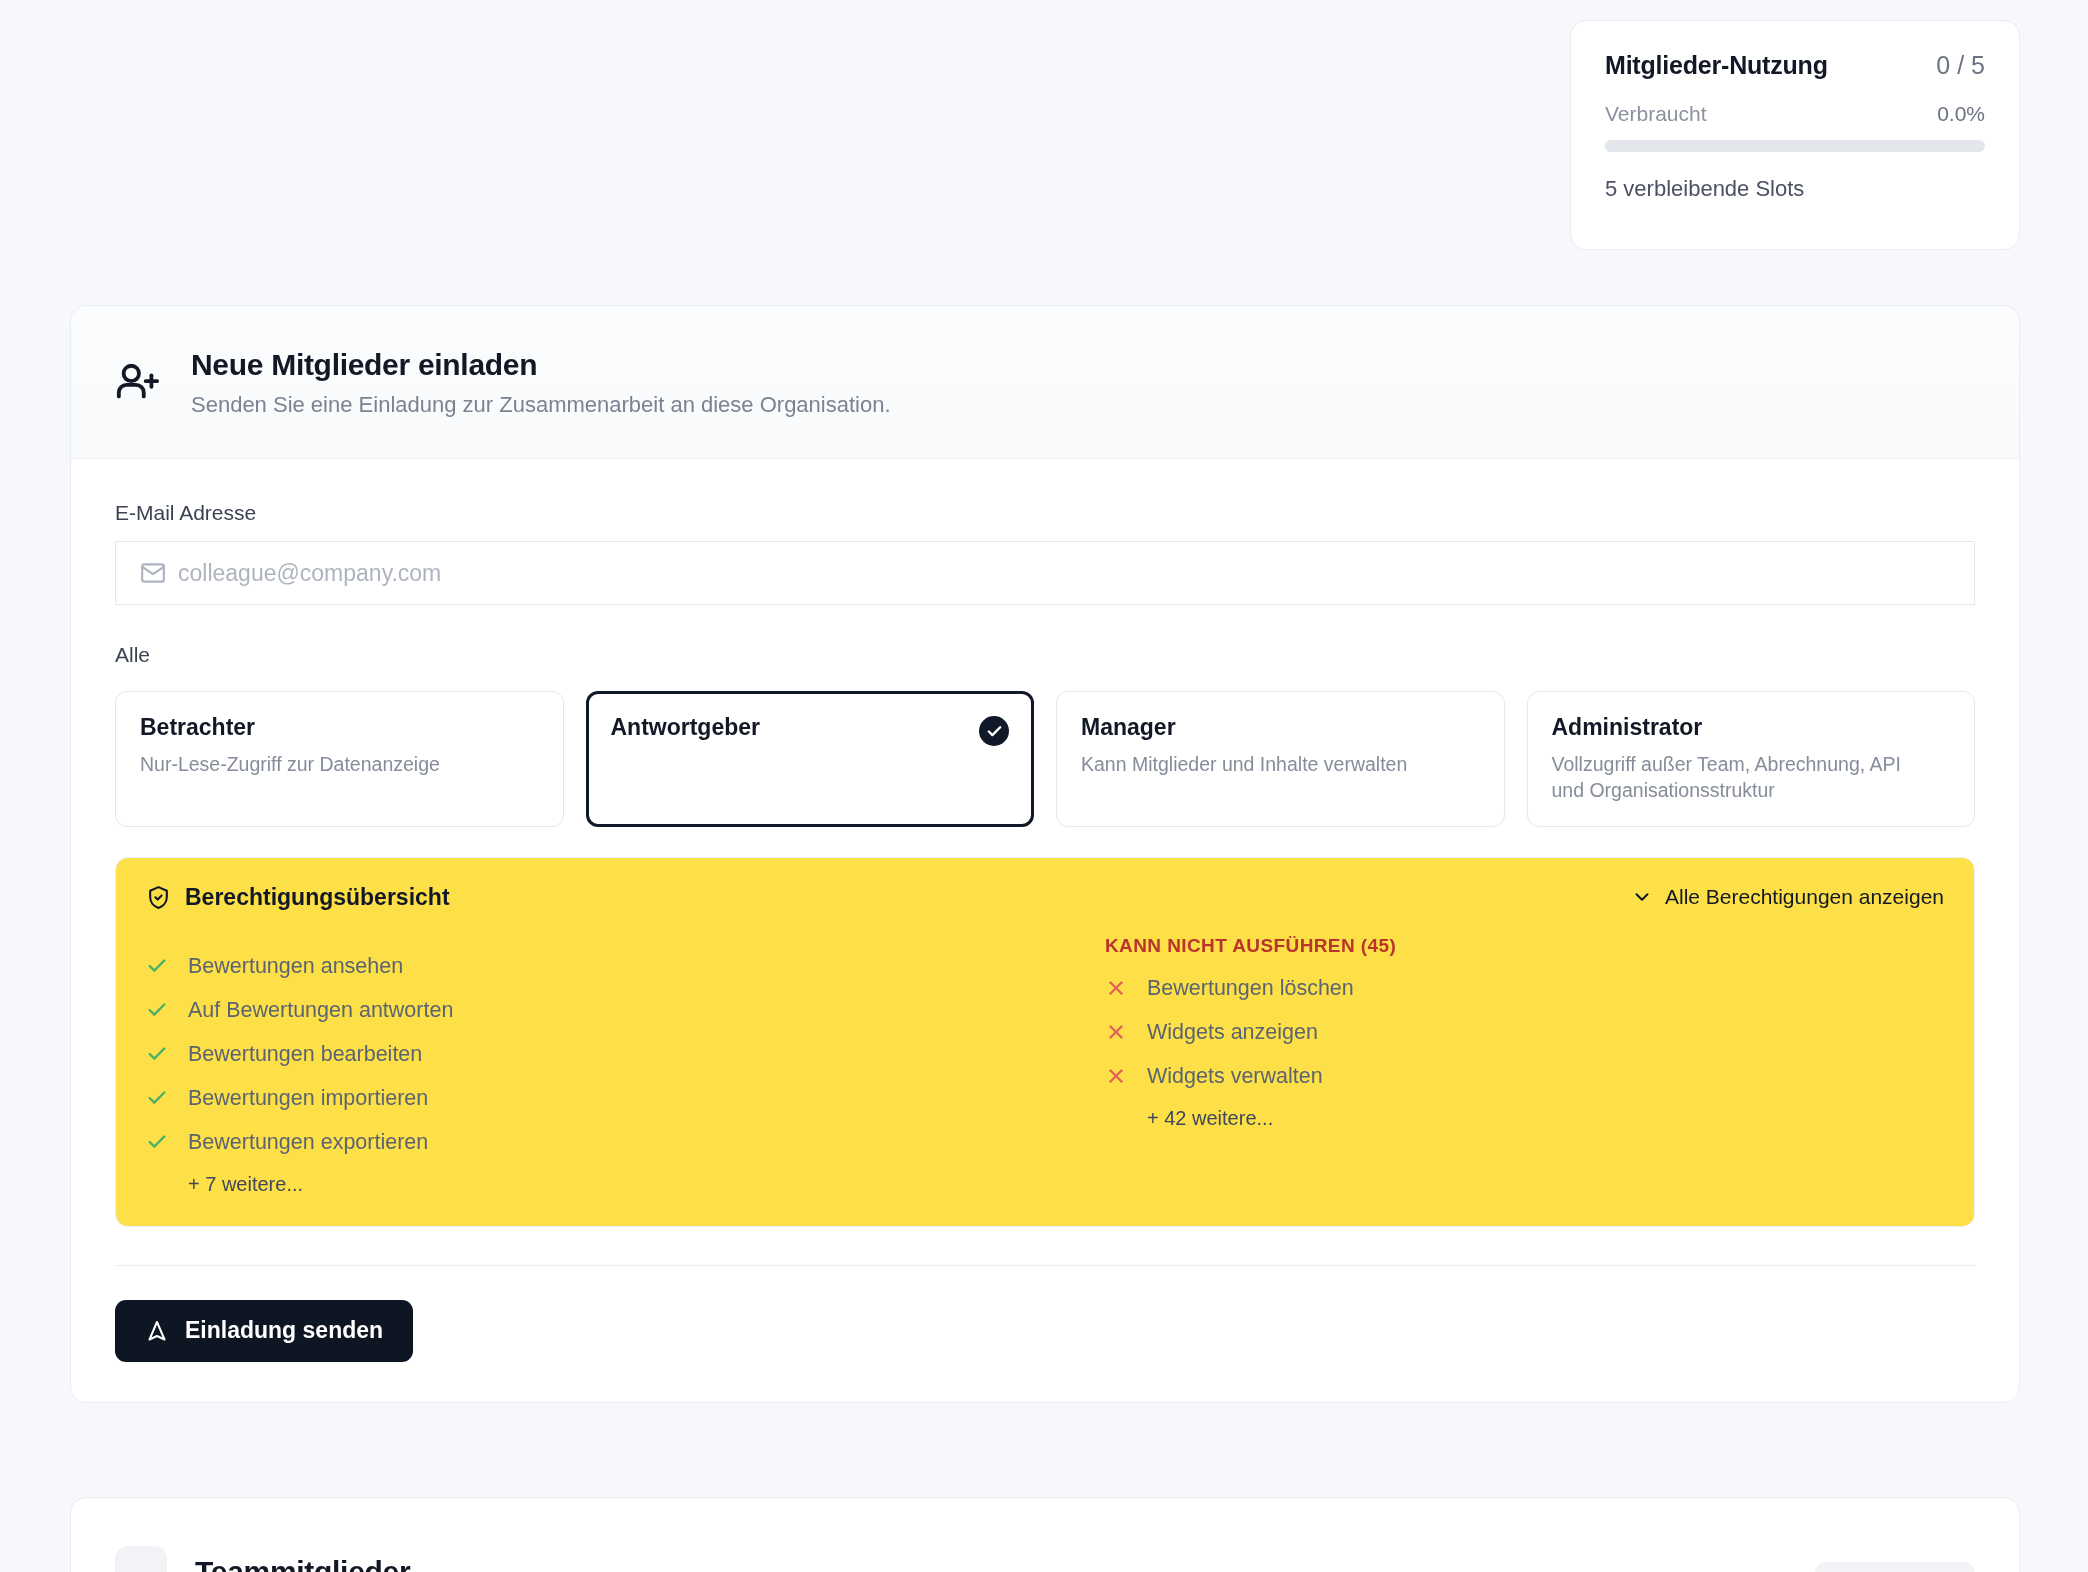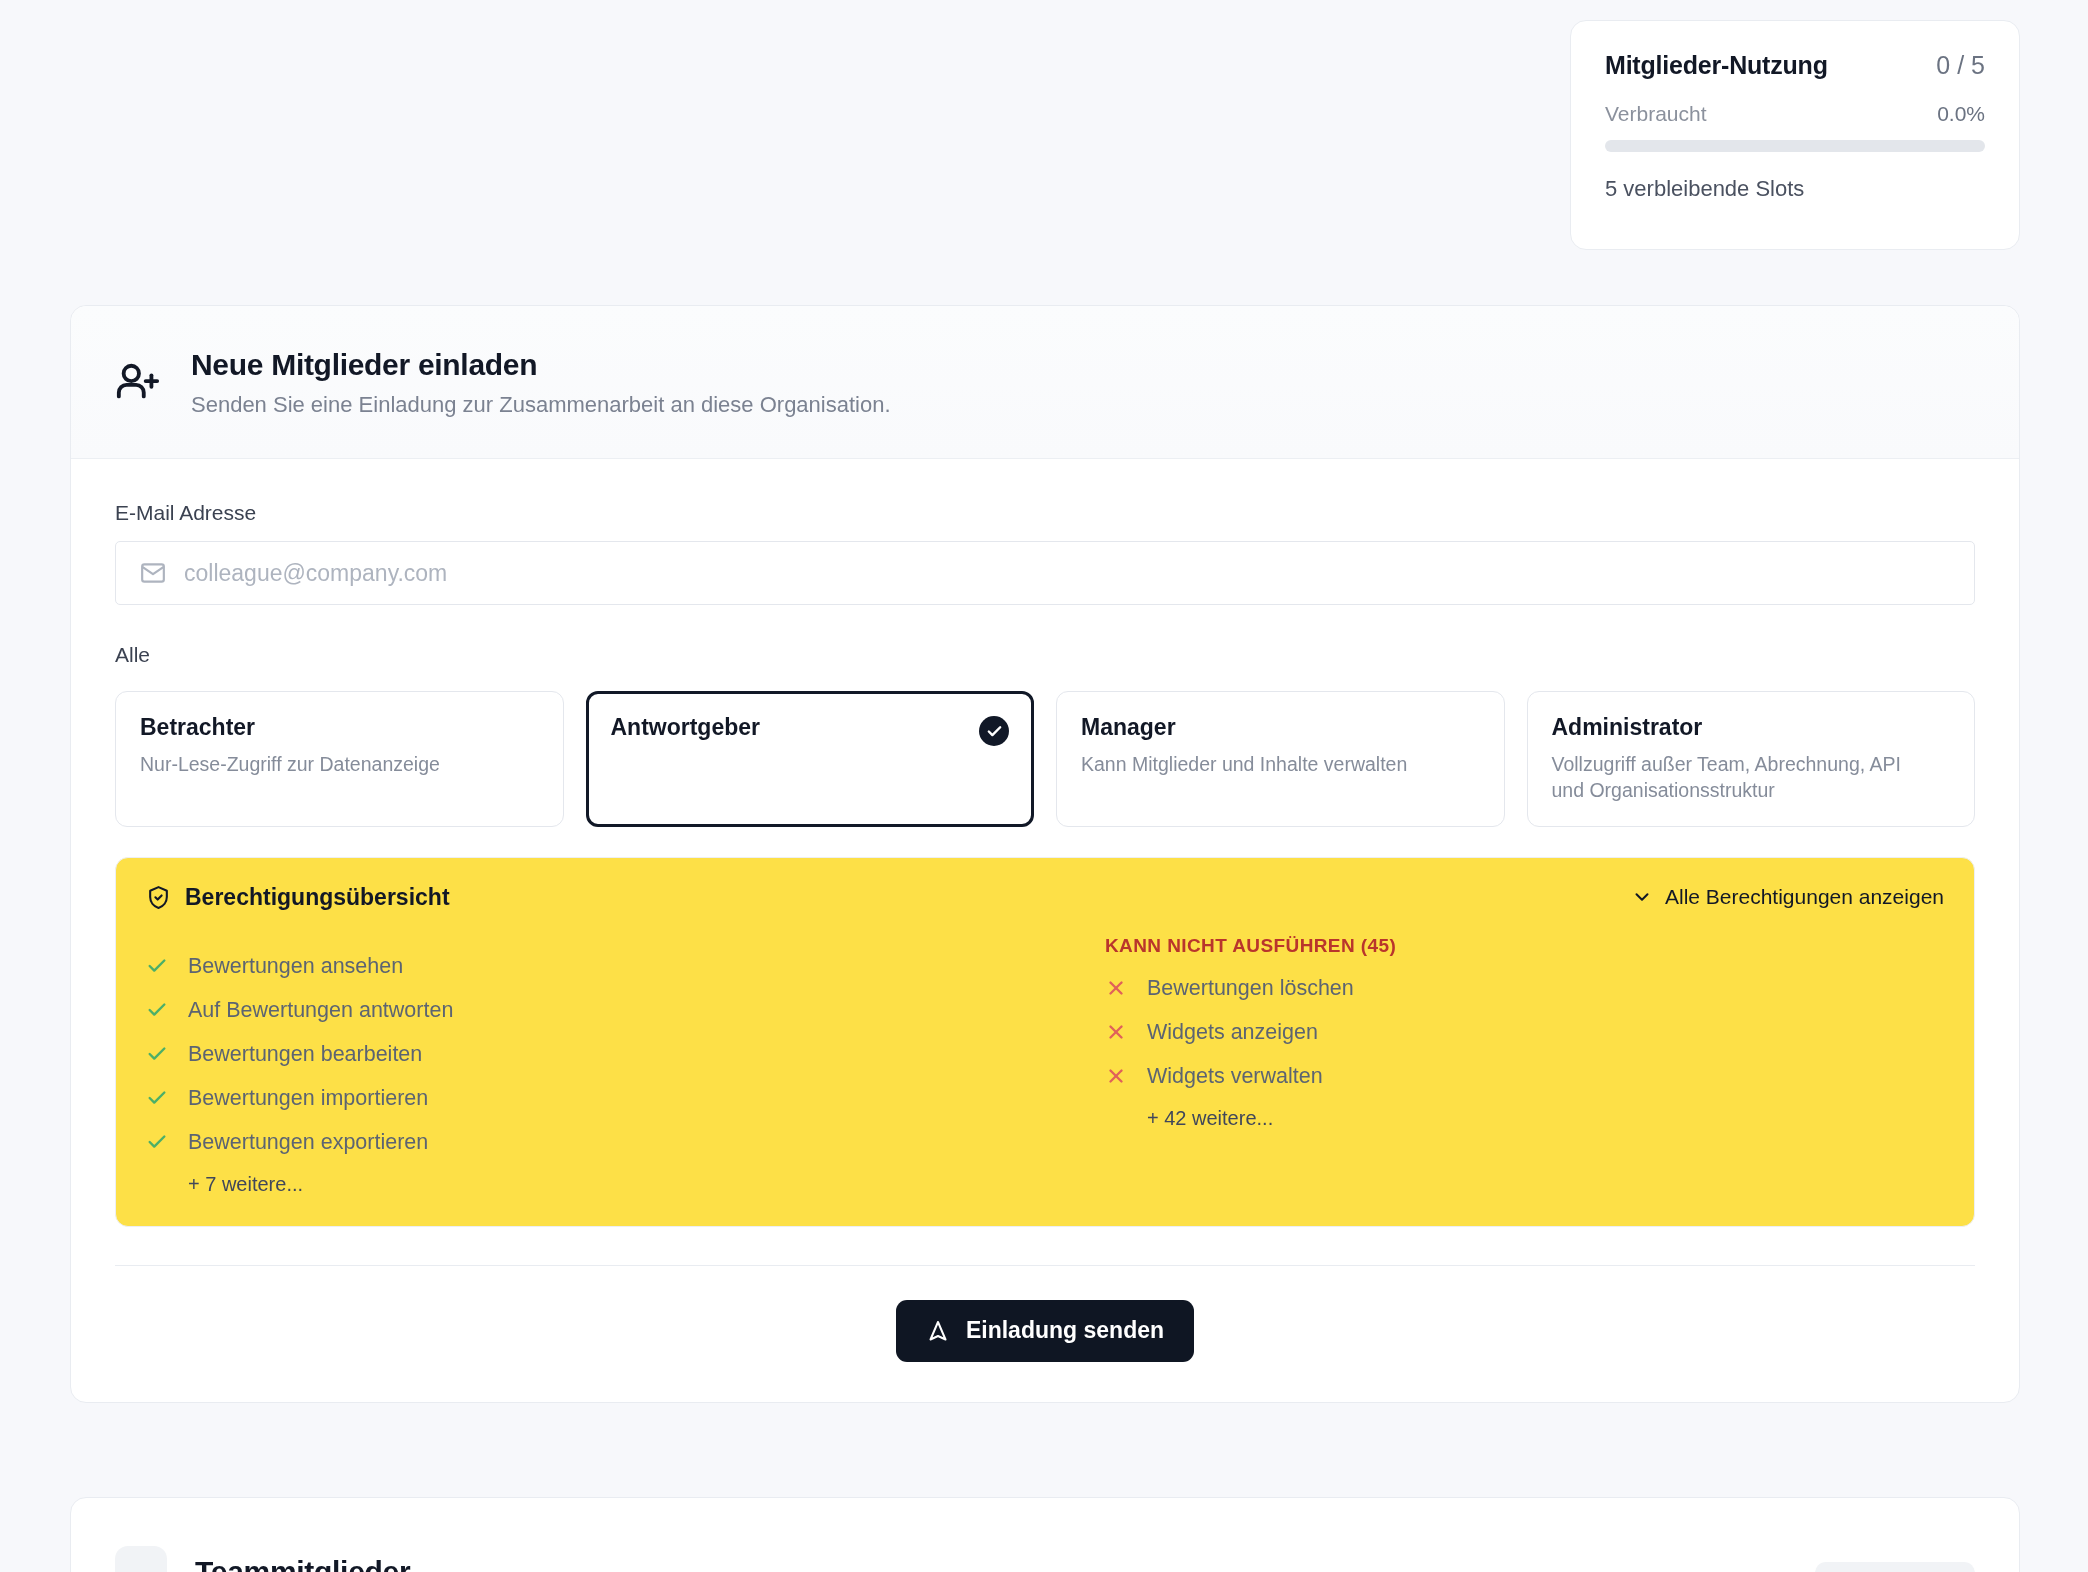--- a/index.html
+++ b/index.html
@@ -49,22 +49,22 @@
     border-radius: 16px 16px 0 0;
   }
   .head-icon { width: 46px; height: 46px; flex: 0 0 46px; color: #121826; }
   .head-title { font-size: 30px; font-weight: bold; color: #121826; letter-spacing: -0.3px; }
   .head-sub { font-size: 22px; color: #7b8291; margin-top: 10px; }
 
   .invite-body { padding: 42px 44px 40px 44px; }
   .field-label { font-size: 21px; color: #3b4251; }
   .email-box {
     margin-top: 16px; height: 64px;
-    border: 1px solid #e4e7ed; border-radius: 5px;
-    display: flex; align-items: center; gap: 18px;
+    border: 1px solid #e4e7ed; border-radius: 0;
+    display: flex; align-items: center; gap: 12px;
     padding: 0 24px; background: #fff;
   }
   .mail-icon { width: 26px; height: 26px; color: #aeb4bf; flex: 0 0 26px; }
   .email-ph { font-size: 23px; color: #aeb4bf; }
 
   .role-label { margin-top: 38px; font-size: 21px; color: #3b4251; }
   .roles { display: flex; gap: 22px; margin-top: 24px; }
   .role {
     flex: 1 1 0; min-height: 115px;
     border: 1px solid #e4e7ed; border-radius: 12px;
@@ -105,21 +105,21 @@
   .col-head.no  { color: #b9352c; }
   .perm-item { display: flex; align-items: center; gap: 20px; margin-top: 19px; }
   .perm-item .ico { width: 22px; height: 22px; flex: 0 0 22px; }
   .ico.check { color: #4caf68; }
   .ico.cross { color: #e0615a; }
   .perm-item span { font-size: 21.5px; color: #5c6472; }
   .perm-more { margin-top: 18px; margin-left: 42px; font-size: 20px; color: #40475a; }
 
   .divider { margin: 38px 0 0 0; height: 1px; background: #e9ecf1; }
 
-  .actions { display: flex; justify-content: center; padding-top: 34px; }
+  .actions { display: flex; justify-content: flex-start; padding-top: 34px; }
   .send-btn {
     display: inline-flex; align-items: center; gap: 16px;
     background: #0f1623; color: #ffffff;
     border: none; border-radius: 11px;
     height: 62px; padding: 0 30px;
     font-size: 23px; font-weight: bold;
     font-family: "Liberation Sans", sans-serif;
     cursor: pointer;
   }
   .send-icon { width: 24px; height: 24px; }

